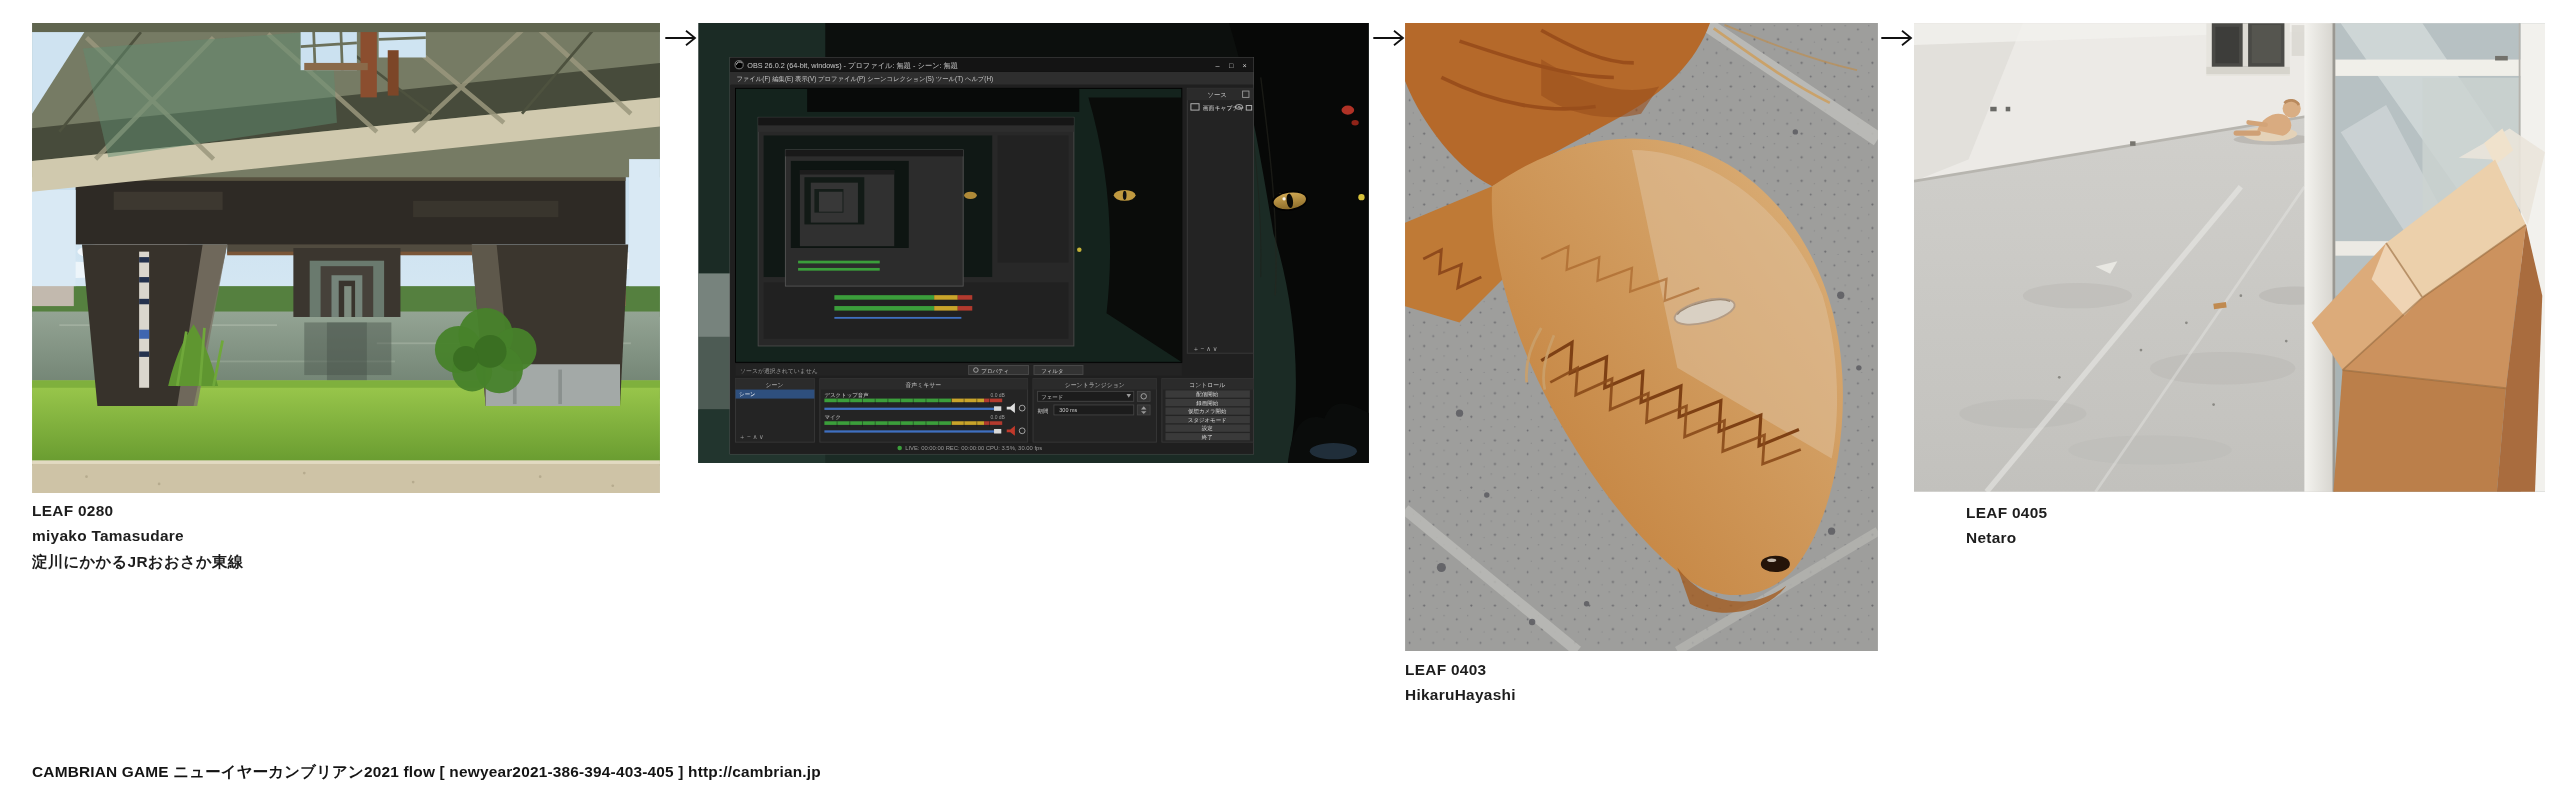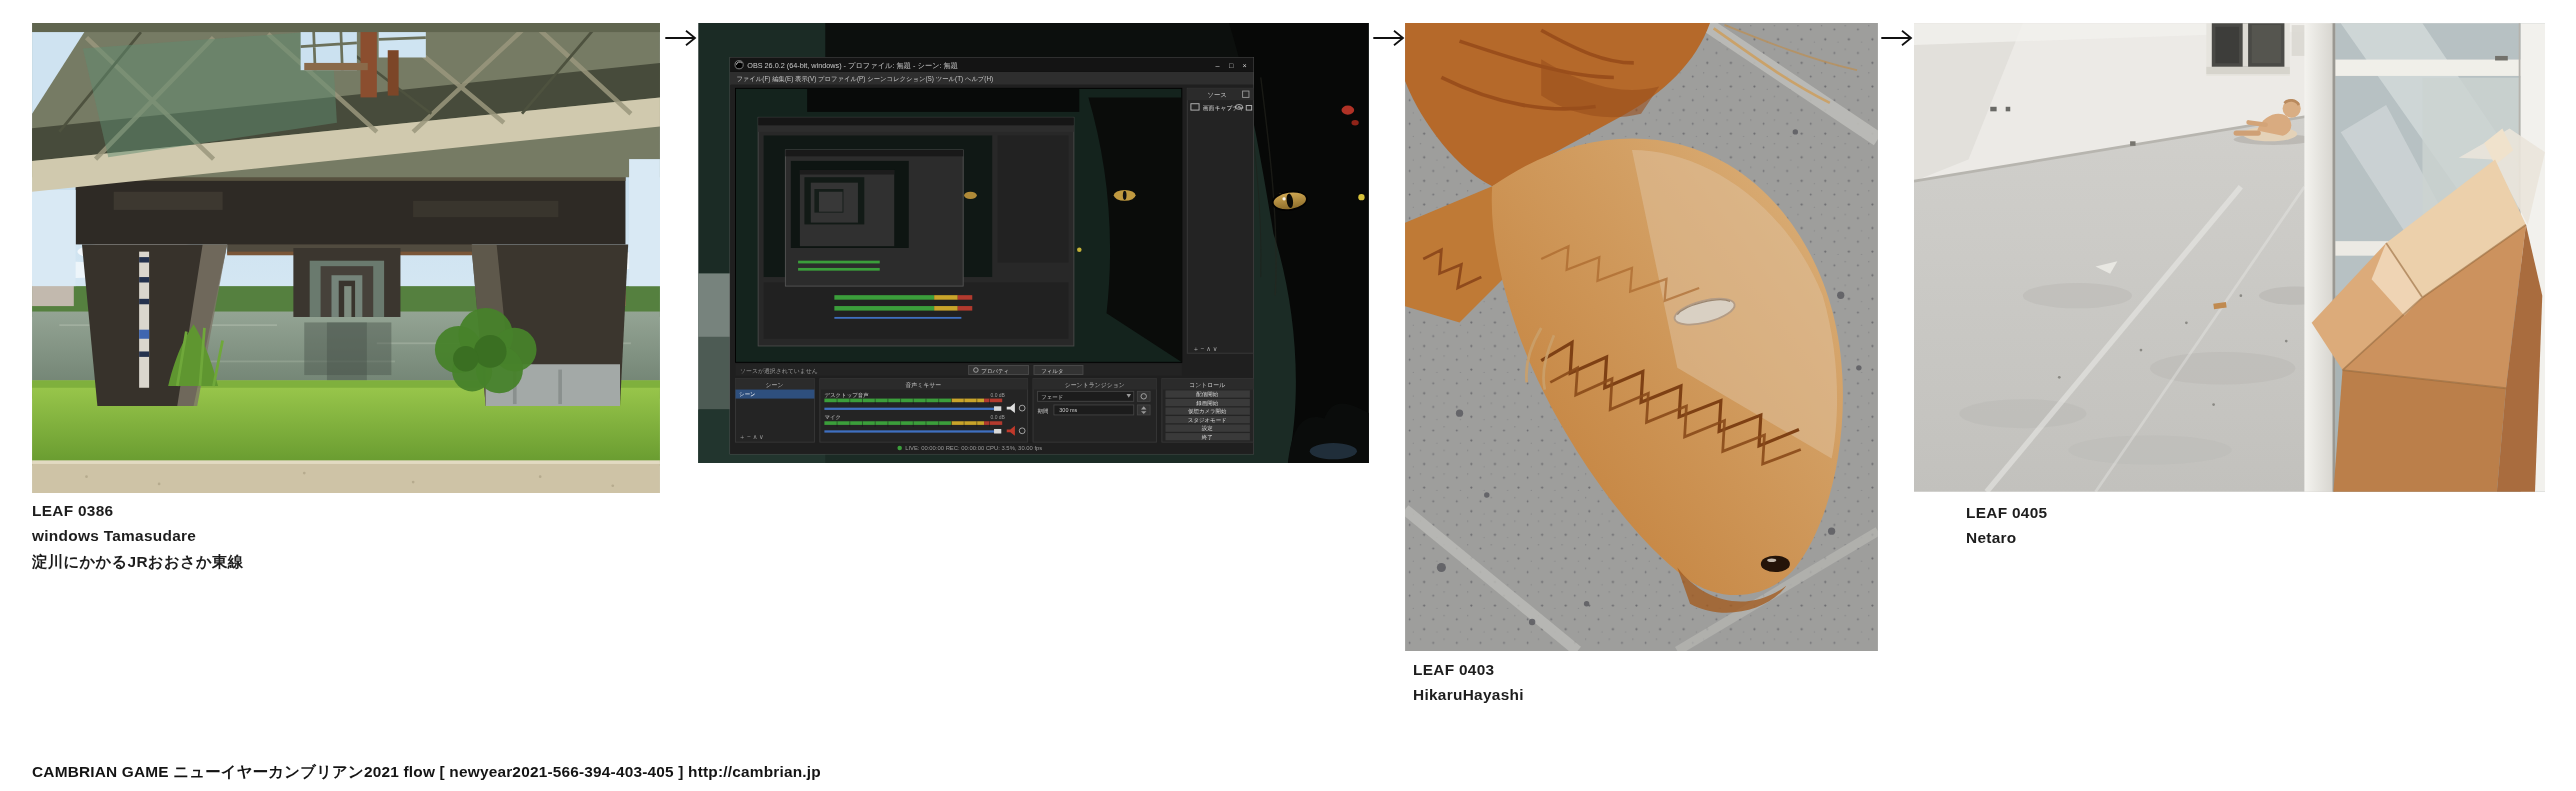--- a/index.html
+++ b/index.html
@@ -124,22 +124,22 @@
         <rect x="382" y="0" width="52" height="38" fill="#cfe4f2"></rect>
         <path d="M310,0 L312,52 M340,0 L342,52 M296,26 L358,22 M382,18 L434,16" stroke="#6b705a" stroke-width="3" fill="none"></path>
         <rect x="362" y="4" width="18" height="78" fill="#8b4e2f"></rect>
         <rect x="392" y="30" width="12" height="50" fill="#7c4628"></rect>
         <rect x="300" y="44" width="70" height="8" fill="#8a6a4a"></rect>
         <rect x="0" y="0" width="692" height="10" fill="#60654f"></rect>
       </g>
     </svg>
   </figure>
   <div class="caption" style="left:32px;top:498px;">
-    <div>LEAF 0386</div>
-    <div>windows Tamasudare</div>
+    <div>LEAF 0280</div>
+    <div>miyako Tamasudare</div>
     <div>淀川にかかるJRおおさか東線</div>
   </div>
 
   <svg class="arrow" style="left:664px;top:29px;" width="35" height="18" viewBox="0 0 38 20">
     <path d="M1,10 H33 M24,2 L34,10 L24,18" stroke="#111" stroke-width="2" fill="none"></path>
   </svg>
 
   <figure class="card" style="left:698px;top:23px;width:737px;height:440px;margin:0;">
     <svg viewBox="0 0 739 485" width="671" height="440">
       <defs>
@@ -369,21 +369,21 @@
         </g>
         <ellipse cx="408" cy="596" rx="16" ry="9" fill="#241409"></ellipse>
         <ellipse cx="404" cy="592" rx="5" ry="2" fill="#e8e0d4" opacity="0.8"></ellipse>
         <path d="M300,600 C330,640 380,650 420,620 C400,648 350,660 314,640 Z" fill="#a35c22" opacity="0.8"></path>
         <path d="M340,6 C380,34 420,64 468,88" stroke="#caa26a" stroke-width="3" fill="none"></path>
         <path d="M352,2 C396,20 446,40 498,52" stroke="#b9905a" stroke-width="2" opacity="0.8" fill="none"></path>
         <path d="M150,336 C138,356 132,376 134,396 M164,344 C154,368 150,388 154,404" stroke="#caa06a" stroke-width="3" fill="none" opacity="0.9"></path>
       </g>
     </svg>
   </figure>
-  <div class="caption" style="left:1405px;top:657px;margin-left:8px;">
+  <div class="caption" style="left:1405px;top:657px;">
     <div>LEAF 0403</div>
     <div>HikaruHayashi</div>
     <div></div>
   </div>
 
   <svg class="arrow" style="left:1880px;top:29px;" width="35" height="18" viewBox="0 0 38 20">
     <path d="M1,10 H33 M24,2 L34,10 L24,18" stroke="#111" stroke-width="2" fill="none"></path>
   </svg>
 
   <figure class="card" style="left:1914px;top:23px;width:631px;height:469px;margin:0;">
@@ -470,16 +470,16 @@
         <path d="M472,382 L560,302 L674,222 M520,242 L560,302 M472,382 L652,402" stroke="#9a6a3c" stroke-width="2" opacity="0.6" fill="none"></path>
       </g>
     </svg>
   </figure>
   <div class="caption" style="left:1966px;top:500px;">
     <div>LEAF 0405</div>
     <div>Netaro</div>
     <div></div>
   </div>
 
-  <div class="footer">CAMBRIAN GAME  ニューイヤーカンブリアン2021  flow [ newyear2021-566-394-403-405 ]    http://cambrian.jp</div>
+  <div class="footer">CAMBRIAN GAME  ニューイヤーカンブリアン2021  flow [ newyear2021-386-394-403-405 ]    http://cambrian.jp</div>
 
 </div>
 
 
 </body></html>

